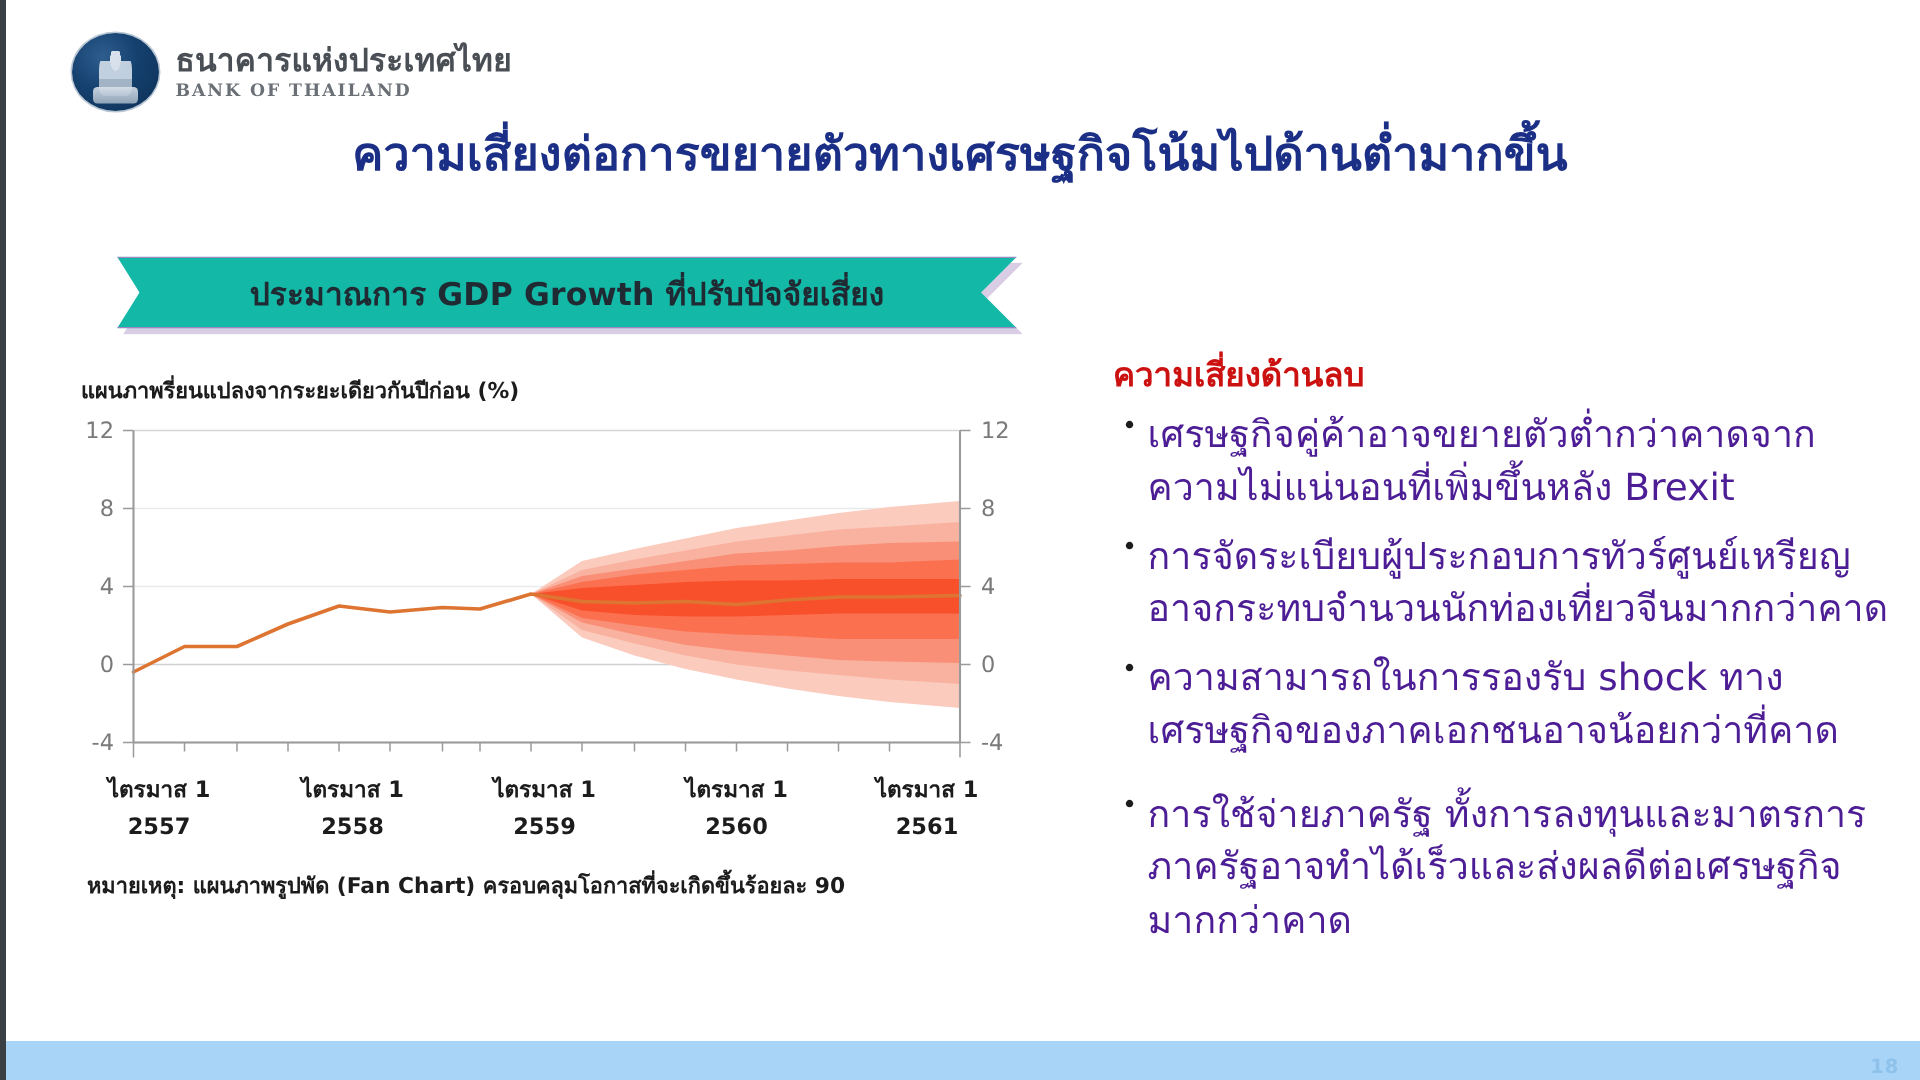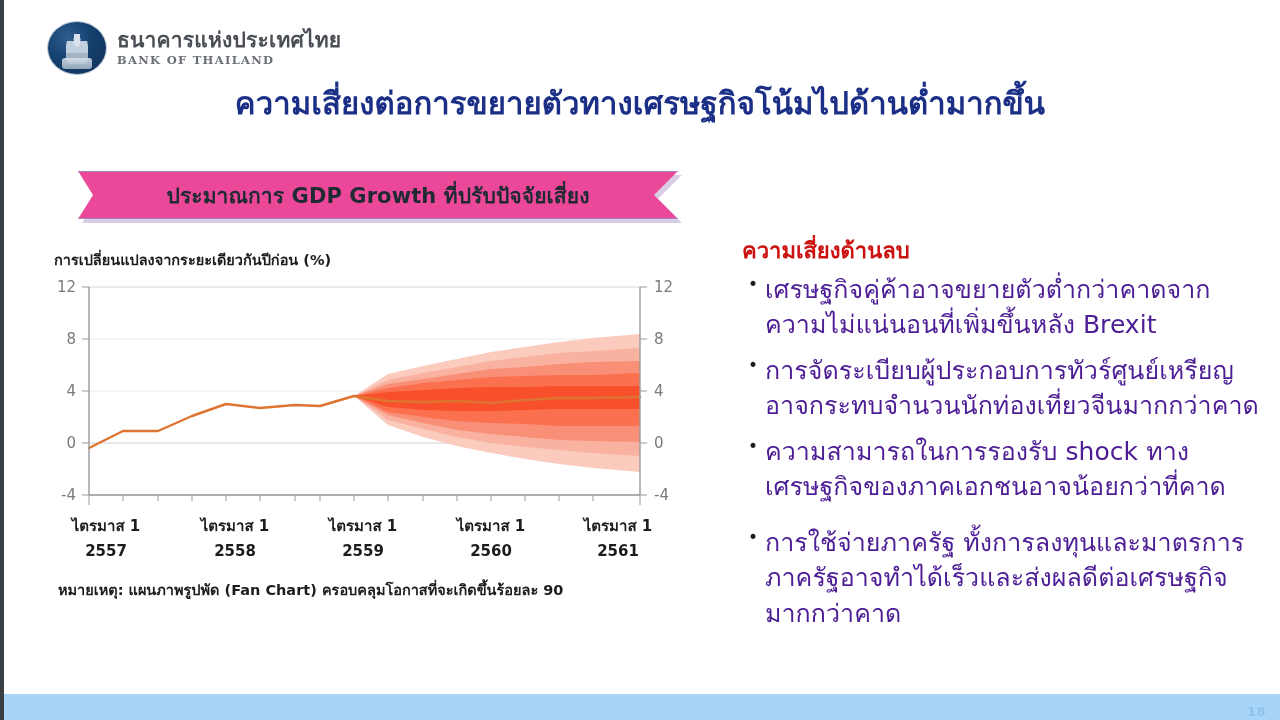--- a/index.html
+++ b/index.html
@@ -101,21 +101,21 @@
     color: #1b2f86;
     letter-spacing: .1px;
     line-height: 1.15;
   }
 
   
   .banner {
     position: absolute;
     left: 78px; top: 171px;
     width: 600px; height: 48px;
-    background: #ec4899;
+    background: #14b8a6;
     border: 1px solid #9f85c4;
     -webkit-clip-path: polygon(0 0, 100% 0, 96% 50%, 100% 100%, 0 100%, 2.5% 50%);
     clip-path: polygon(0 0, 100% 0, 96% 50%, 100% 100%, 0 100%, 2.5% 50%);
     display: flex; align-items: center; justify-content: center;
   }
   .banner-shadow {
     position: absolute;
     left: 82px; top: 175px;
     width: 600px; height: 48px;
     background: #b9a4cf;
@@ -218,21 +218,21 @@
   </div>
 
   <div class="slide-title">ความเสี่ยงต่อการขยายตัวทางเศรษฐกิจโน้มไปด้านต่ำมากขึ้น</div>
 
   <div class="banner-shadow"></div>
   <div class="banner">
     <span class="banner-label">ประมาณการ GDP Growth ที่ปรับปัจจัยเสี่ยง</span>
   </div>
 
   <div class="chart-wrap">
-    <div class="chart-ylabel">การเปลี่ยนแปลงจากระยะเดียวกันปีก่อน (%)</div>
+    <div class="chart-ylabel">แผนภาพรี่ยนแปลงจากระยะเดียวกันปีก่อน (%)</div>
 
     <svg class="chart-svg" width="660" height="300" viewBox="0 0 660 300">
 
       <rect x="41" y="8" width="551" height="208" fill="#ffffff"></rect>
 
       <g>
         <line x1="41" y1="8" x2="592" y2="8" stroke="#d6d6d6" stroke-width="1"></line>
         <line x1="41" y1="60" x2="592" y2="60" stroke="#eaeaea" stroke-width="1"></line>
         <line x1="41" y1="112" x2="592" y2="112" stroke="#eaeaea" stroke-width="1"></line>
         <line x1="41" y1="164" x2="592" y2="164" stroke="#d0d0d0" stroke-width="1"></line>

